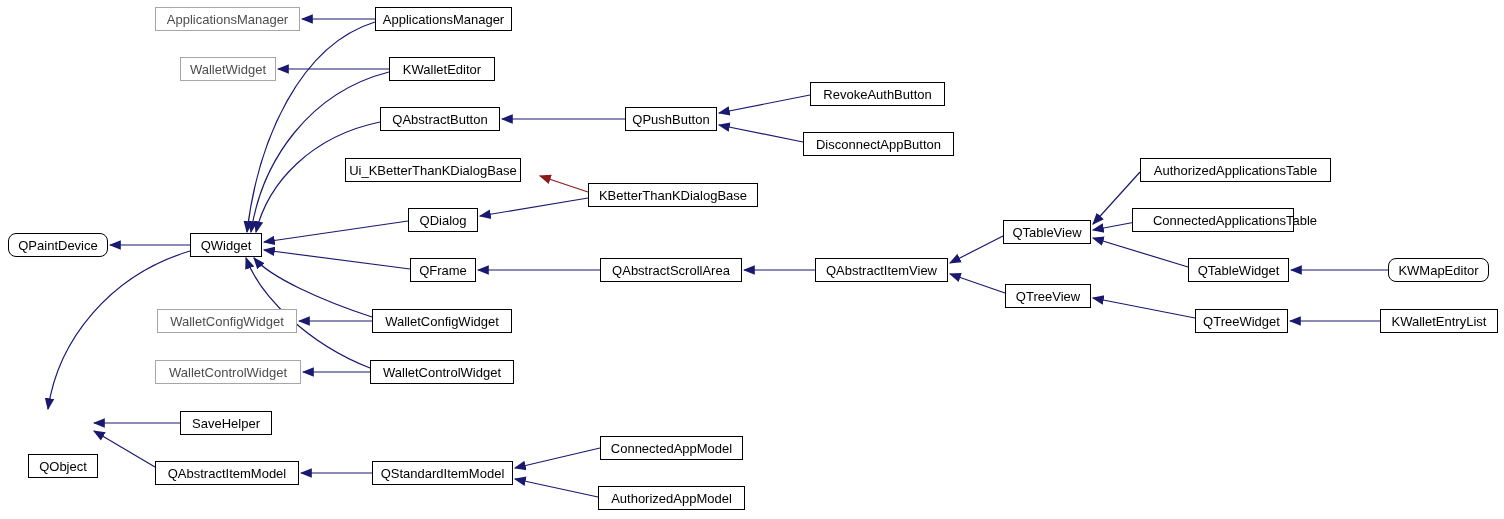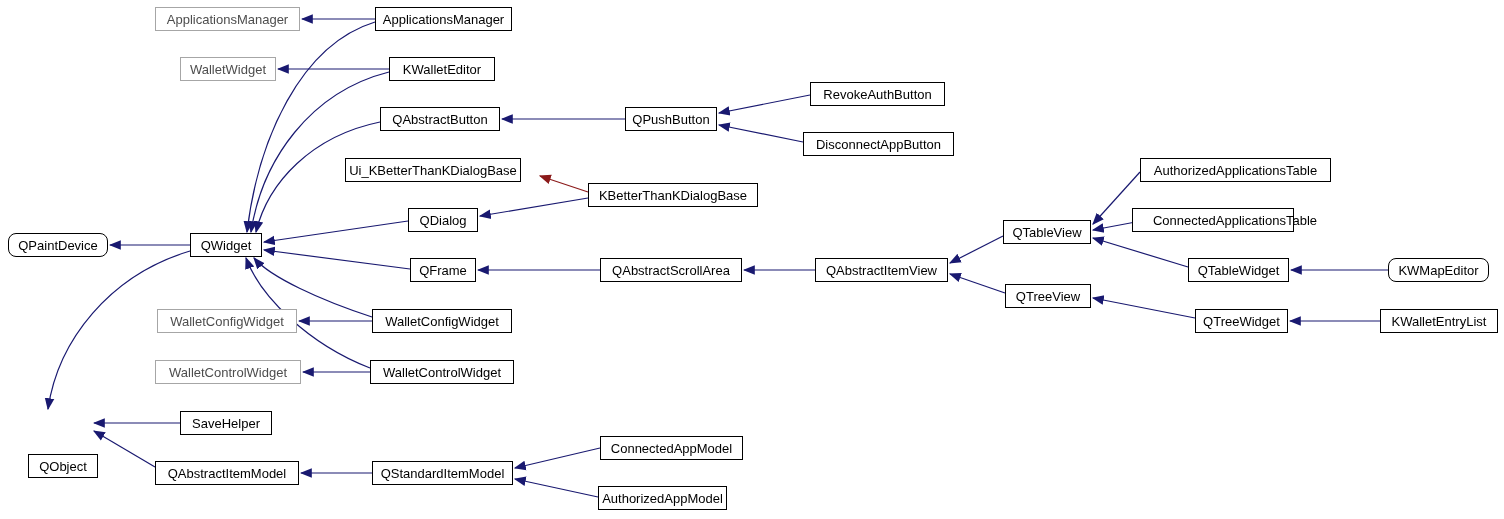--- a/index.html
+++ b/index.html
@@ -105,14 +105,14 @@
     <div class="node" style="left: 1380px; top: 309px; width: 118px; height: 24px;">KWalletEntryList</div>
     <div class="node gray" style="left: 157px; top: 309px; width: 140px; height: 24px;">WalletConfigWidget</div>
     <div class="node" style="left: 372px; top: 309px; width: 140px; height: 24px;">WalletConfigWidget</div>
     <div class="node gray" style="left: 155px; top: 360px; width: 146px; height: 24px;">WalletControlWidget</div>
     <div class="node" style="left: 370px; top: 360px; width: 144px; height: 24px;">WalletControlWidget</div>
     <div class="node" style="left: 28px; top: 411px; width: 70px; height: 24px; margin-top: 43px;">QObject</div>
     <div class="node" style="left: 180px; top: 411px; width: 92px; height: 24px;">SaveHelper</div>
     <div class="node" style="left: 155px; top: 461px; width: 144px; height: 24px;">QAbstractItemModel</div>
     <div class="node" style="left: 372px; top: 461px; width: 141px; height: 24px;">QStandardItemModel</div>
     <div class="node" style="left: 600px; top: 436px; width: 143px; height: 24px;">ConnectedAppModel</div>
-    <div class="node" style="left: 598px; top: 486px; width: 129px; height: 24px;">AuthorizedAppModel</div>
+    <div class="node" style="left: 598px; top: 486px; width: 147px; height: 24px;">AuthorizedAppModel</div>
   </div>
 
 </body></html>

